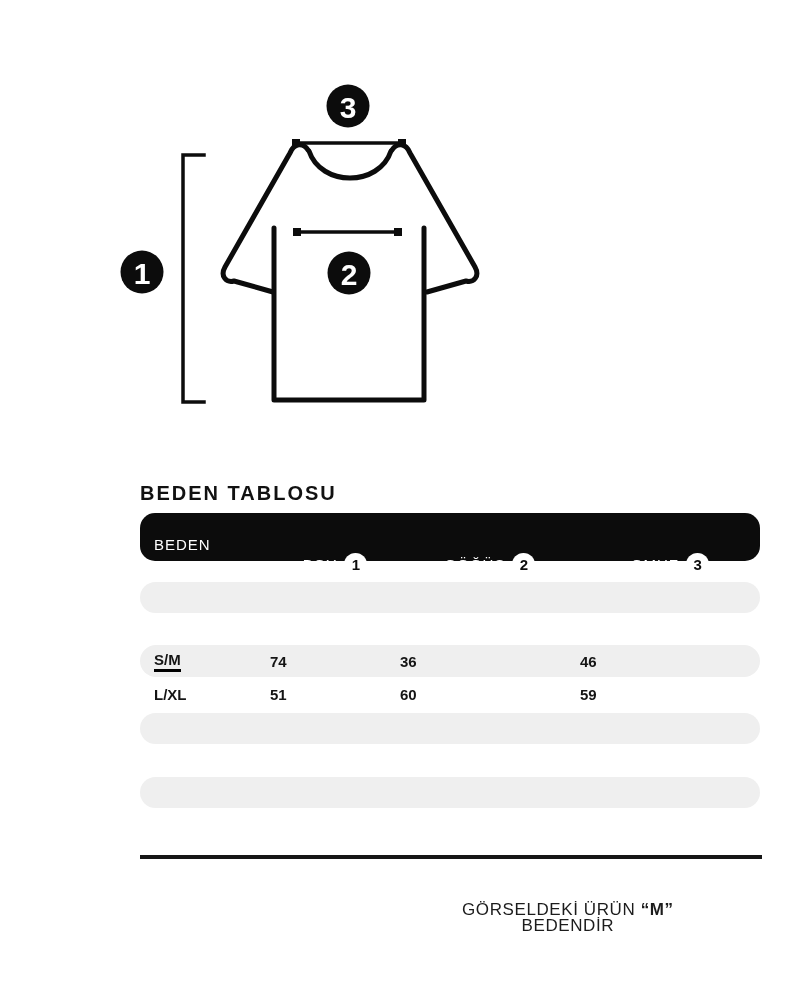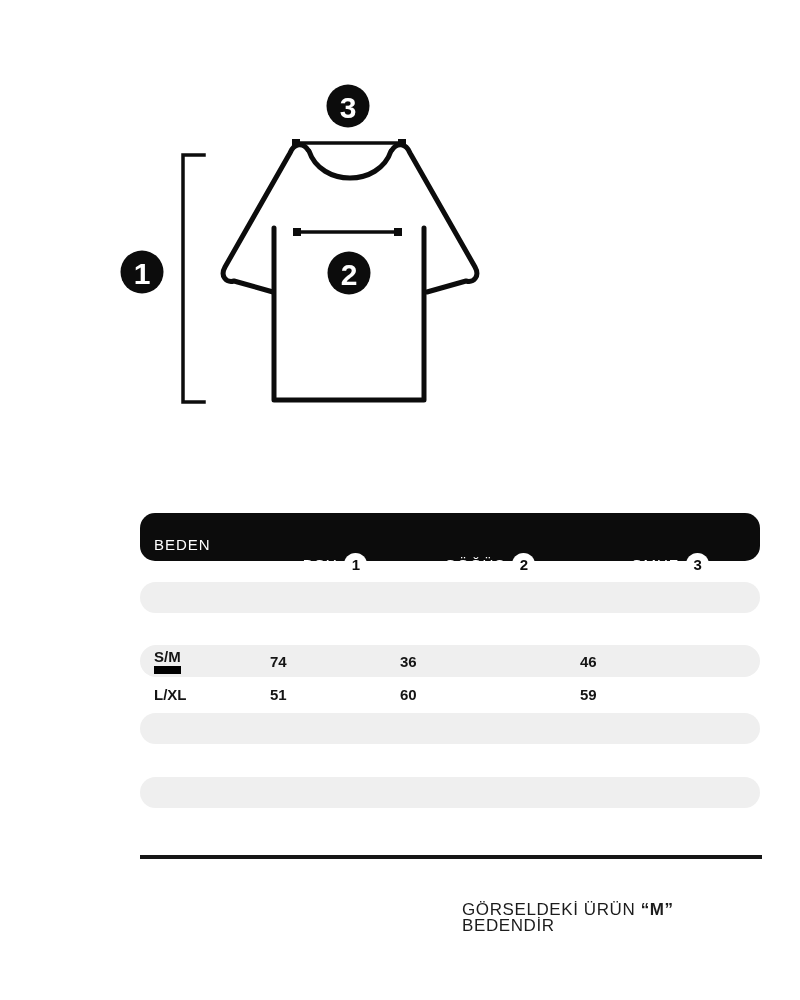--- a/index.html
+++ b/index.html
@@ -31,31 +31,31 @@
     font-size:15px; font-weight:bold; display:flex; align-items:center; justify-content:center;
     letter-spacing:0;
   }
   .gray-pill { background:#efefef; border-radius:16px; }
   .row-empty-1 { top:582px; height:31px; }
   .row-sm  { top:645px; height:32px; font-size:15px; font-weight:bold; color:#141414; }
   .row-lxl { top:677px; height:34px; font-size:15px; font-weight:bold; color:#141414; }
   .row-empty-2 { top:713px; height:31px; }
   .row-empty-3 { top:777px; height:31px; }
   .val { text-align:left; }
-  .size-underline { display:inline-block; border-bottom:8px solid #000000; padding-bottom:1px; }
+  .size-underline { display:inline-block; border-bottom:3px solid #000000; padding-bottom:1px; }
 
   .divider { position:absolute; left:140px; top:855px; width:622px; height:4px; background:#161616; }
 
   .note1 {
     position:absolute; left:307px; top:880px;
     font-size:17px; color:#1c1c1c; letter-spacing:0.8px; white-space:nowrap;
   }
   .note23 {
     position:absolute; left:462px; top:902px;
-    font-size:17px; color:#1c1c1c; letter-spacing:0.6px; line-height:16px;
+    font-size:17px; color:#1c1c1c; letter-spacing:0.6px; line-height:16px;text-align:center;
   }
   .note23 b { font-weight:bold; }
 </style>
 </head>
 <body>
 
 <div class="page">
 
   <svg class="diagram" viewBox="0 0 800 440">
     <g fill="none" stroke="#0c0c0c" stroke-width="5" stroke-linecap="round" stroke-linejoin="round">
@@ -92,20 +92,21 @@
       <circle cx="142" cy="272" r="21.5" fill="#0c0c0c"></circle>
       <text x="142" y="273" text-anchor="middle" dominant-baseline="central" font-size="30" font-weight="bold" fill="#ffffff">1</text>
     </g>
 
     <g>
       <circle cx="349" cy="273" r="21.5" fill="#0c0c0c"></circle>
       <text x="349" y="274" text-anchor="middle" dominant-baseline="central" font-size="30" font-weight="bold" fill="#ffffff">2</text>
     </g>
   </svg>
 
+  <div class="chart-title">BEDEN TABLOSU</div>
 
   <div class="trow header-pill">
     <div class="cell-left">BEDEN</div>
     <div class="cell-group">
       <span>BOY</span>
       <span class="hbadge">1</span>
     </div>
     <div class="cell-group">
       <span>GÖĞÜS</span>
       <span class="hbadge">2</span>

